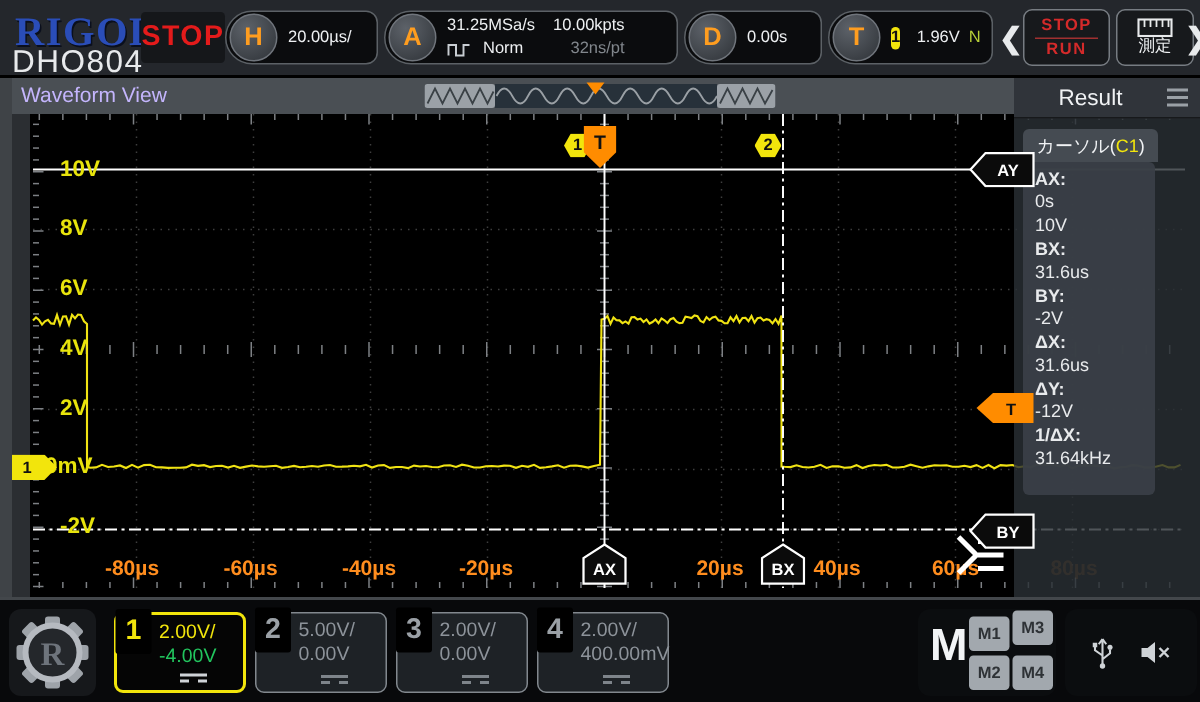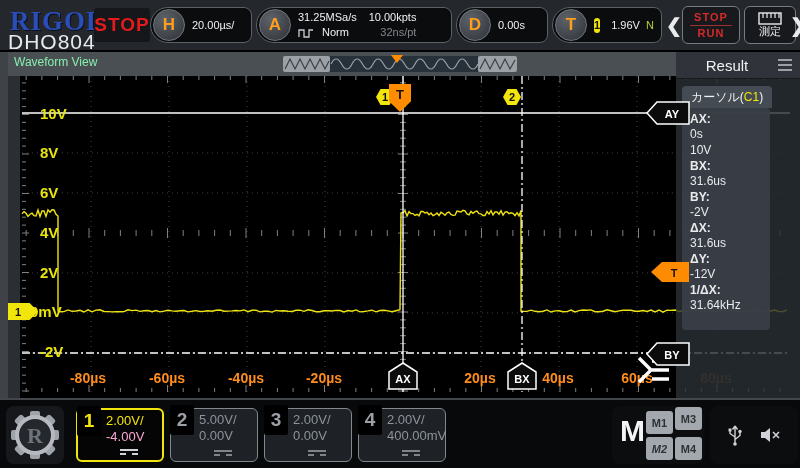--- a/index.html
+++ b/index.html
@@ -30,21 +30,21 @@
     border-radius:6px;box-sizing:border-box;display:flex;flex-direction:column;
     align-items:center;justify-content:center;}
   .sr-line{font-size:11px;font-weight:bold;color:#d42a2a;line-height:14px;letter-spacing:1px;}
   .sr-top{border-bottom:1px solid #a03030;padding:0 4px 1px;}
   .meas-label{font-size:11px;color:#eef0f2;line-height:13px;}
   
   .main-bg{position:absolute;left:0;top:50px;width:800px;height:348px;background:#000;}
   .strip-a{position:absolute;left:0;top:52px;width:8px;height:346px;background:#3f4347;}
   .strip-b{position:absolute;left:8px;top:52px;width:12px;height:346px;background:#2b2e32;}
   .wv-bar{position:absolute;left:8px;top:52px;width:668px;height:24px;background:#4a4f54;z-index:2;}
-  .wv-title{position:absolute;left:6px;top:3px;font-size:12px;color:#86efac;}
+  .wv-title{position:absolute;left:6px;top:3px;font-size:14px;color:#c4b5fd;}
   .preview{position:absolute;left:283px;top:54px;width:234px;height:18px;z-index:3;cursor:pointer;}
   #grid-svg{position:absolute;left:20px;top:76px;z-index:1;}
   .vlabel{position:absolute;left:40px;transform:translateY(-50%);color:#e8e40c;
     font-size:15px;font-weight:bold;z-index:2;}
   .vlabel.zero{left:30px;}
   .tlabel{position:absolute;top:370px;transform:translateX(-50%);color:#ff8d1e;
     font-size:14px;font-weight:bold;z-index:2;}
   .tlabel.faint{opacity:.35;}
   .hexbadge{position:absolute;width:18px;height:16px;background:#f2e50c;z-index:5;
     clip-path:polygon(25% 0,75% 0,100% 50%,75% 100%,25% 100%,0 50%);
@@ -80,21 +80,21 @@
   .gearbox{position:absolute;left:6px;top:6px;width:58px;height:58px;background:#16181b;border-radius:8px;cursor:pointer;}
   .chbox{position:absolute;top:8px;width:88px;height:54px;border-radius:6px;box-sizing:border-box;cursor:pointer;}
   .chbox.active{background:#050505;border:2px solid #f2e50c;}
   .chbox.inactive{background:#1e2226;border:1px solid #82888e;}
   .chnum{position:absolute;left:-1px;top:-4px;width:24px;height:30px;background:#000;
     display:flex;align-items:center;justify-content:center;font-size:19px;font-weight:bold;border-radius:2px;}
   .chbox.active .chnum{color:#f2e50c;}
   .chbox.inactive .chnum{color:#9aa0a6;}
   .chvals{position:absolute;left:28px;top:3px;line-height:16px;font-size:13px;}
   .chbox.active .l1{color:#f2e50c;}
-  .chbox.active .l2{color:#f9a8d4;}
+  .chbox.active .l2{color:#22c55e;}
   .chbox.inactive .l1,.chbox.inactive .l2{color:#8d939a;}
   .dcicon{position:absolute;left:50%;bottom:5px;width:18px;}
   .dcicon .s{height:0;border-top:2px solid #cfd3d7;}
   .dcicon .d{height:0;border-top:2px dashed #cfd3d7;margin-top:2px;}
   .chbox.inactive .dcicon .s{border-top-color:#7e848a;}
   .chbox.inactive .dcicon .d{border-top-color:#7e848a;}
   .mpanel{position:absolute;left:612px;top:6px;width:92px;height:58px;background:#0b0d0f;border-radius:8px;}
   .mletter{position:absolute;left:8px;top:8px;color:#f2f4f6;font-size:30px;font-weight:bold;cursor:pointer;}
   .mbtn{position:absolute;width:27px;height:23px;background:#a2a8ae;border-radius:3px;color:#2e3236;
     font-size:11px;font-weight:bold;display:flex;align-items:center;justify-content:center;cursor:pointer;}
@@ -589,21 +589,21 @@
       <div class="dcicon">
           <div class="s"></div>
           <div class="d"></div>
         </div>
     </div>
 
     <div class="mpanel">
       <div class="mletter">M</div>
       <div class="mbtn" style="left:34px;top:5px;">M1</div>
       <div class="mbtn" style="left:63px;top:1px;">M3</div>
-      <div class="mbtn" style="left:34px;top:31px;font-style:italic;">M2</div>
+      <div class="mbtn" style="left:34px;top:31px;">M2</div>
       <div class="mbtn" style="left:63px;top:31px;">M4</div>
     </div>
 
     <div class="iopanel">
       <svg width="16" height="22" viewBox="0 0 16 22">
         <path d="M8 2 L8 19 M8 2 L5.5 5.5 M8 2 L10.5 5.5 M8 13 L3 9.5 L3 7 M8 15.5 L13 11.5 L13 9" fill="none" stroke="#cfd3d7" stroke-width="1.4"></path>
         <rect x="1.5" y="4.5" width="3" height="3" fill="#cfd3d7"></rect>
         <circle cx="13" cy="7.5" r="1.7" fill="#cfd3d7"></circle>
         <circle cx="8" cy="20" r="1.8" fill="#cfd3d7"></circle>
       </svg>

